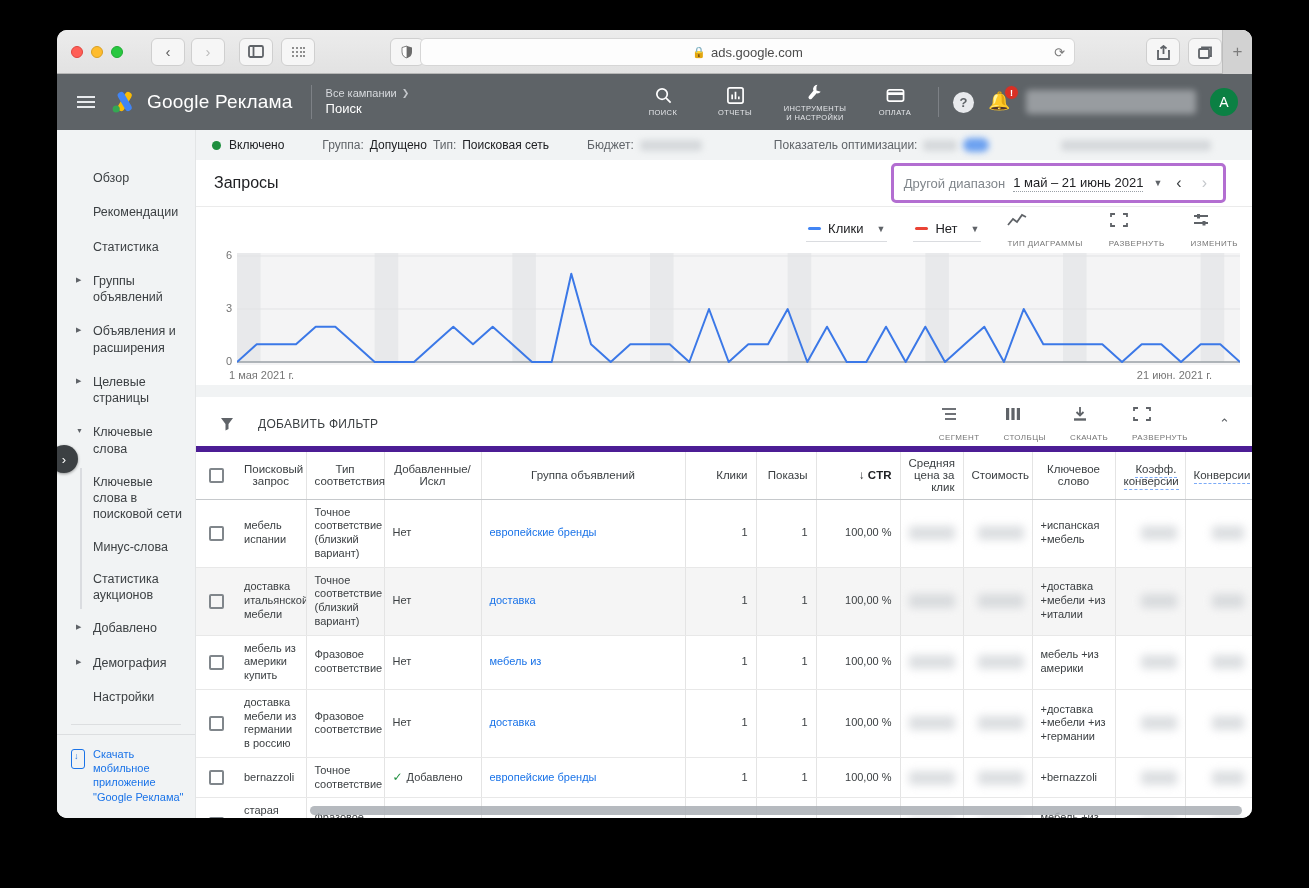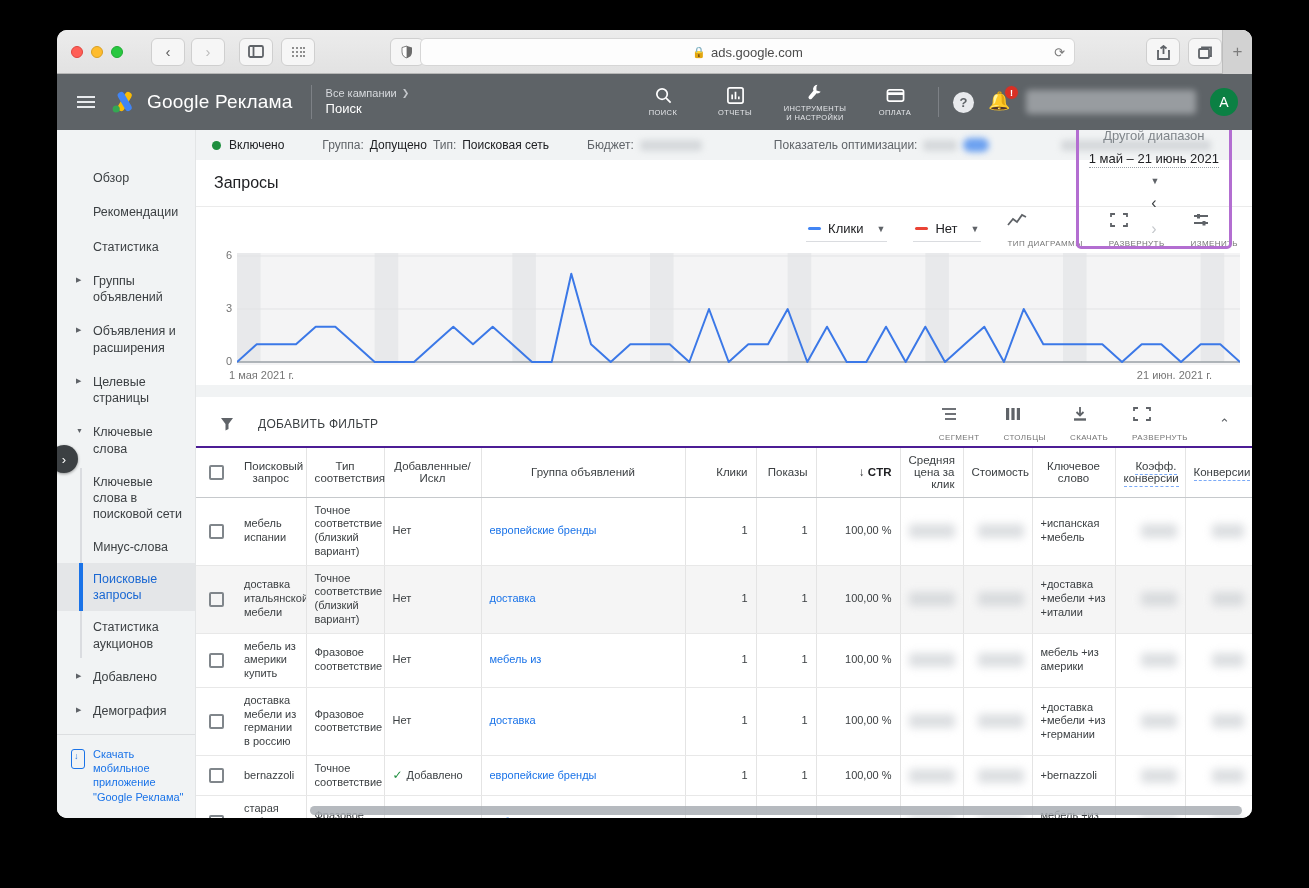--- a/index.html
+++ b/index.html
@@ -75,21 +75,21 @@
   .status-strip { height:30px; background:#f1f3f4; display:flex; align-items:center; font-size:12px; color:#5f6368; gap:6px; padding:0 16px; }
   .status-dot { width:9px; height:9px; border-radius:50%; background:#1e8e3e; margin-right:2px; }
   .status-strong { color:#202124; }
   .st-gap { width:26px; }
   .st-gap-l { width:60px; }
   .blur-blob { display:inline-block; background:#c3c7cb; opacity:.6; filter:blur(3px); border-radius:3px; vertical-align:middle; }
 
   
   .page-head { height:47px; display:flex; align-items:center; justify-content:space-between; padding:0 16px 0 18px; border-bottom:1px solid #ebebeb; position:relative; }
   .page-title { font-size:16px; font-weight:500; color:#202124; }
-  .range-box { display:flex; align-items:center; gap:8px; border:3px solid #b36ed1; border-radius:5px; padding:8px 10px; margin-right:4px;flex-direction:column; }
+  .range-box { display:flex; align-items:center; gap:8px; border:3px solid #b36ed1; border-radius:5px; padding:8px 10px; margin-right:10px; }
   .range-label { font-size:13px; color:#80868b; }
   .range-value { font-size:13px; color:#202124; border-bottom:1px dotted #9aa0a6; padding-bottom:1px; }
   .range-caret { font-size:9px; color:#5f6368; margin-left:2px; }
   .range-nav { font-size:16px; color:#3c4043; padding:0 6px; }
   .range-nav.disabled { color:#c5c8cc; }
 
   
   .chart-card { padding:0 14px 4px 14px; }
   .chart-controls { height:46px; display:flex; align-items:center; justify-content:flex-end; gap:26px; }
   .series-select { display:flex; align-items:center; gap:7px; border-bottom:1px solid #dadce0; padding:3px 2px 5px 2px; cursor:pointer; }
@@ -108,21 +108,21 @@
   
   .table-toolbar { height:45px; display:flex; align-items:center; padding:0 14px 0 24px; position:relative; }
   .funnel { margin-right:24px; }
   .add-filter { font-size:12px; letter-spacing:.3px; color:#3c4043; font-weight:500; cursor:pointer; }
   .tt-right { position:absolute; right:64px; display:flex; gap:24px; }
   .tt-collapse { position:absolute; right:22px; font-size:13px; color:#5f6368; cursor:pointer; }
   table.data { border-collapse:collapse; table-layout:fixed; width:1056px; font-size:11px; color:#3c4043; }
   table.data col.c0{width:40px;} col.c1{width:70px;} col.c2{width:78px;} col.c3{width:97px;} col.c4{width:204px;}
   col.c5{width:71px;} col.c6{width:60px;} col.c7{width:84px;} col.c8{width:63px;} col.c9{width:69px;}
   col.c10{width:83px;} col.c11{width:70px;} col.c12{width:67px;}
-  table.data th { font-weight:normal; font-size:11.5px; color:#3c4043; border-bottom:1px solid #c6c9cc; border-top:2px solid #4c1d95; height:50px; padding:4px 8px; vertical-align:middle; background:#fff; }
+  table.data th { font-weight:normal; font-size:11.5px; color:#3c4043; border-bottom:1px solid #c6c9cc; border-top:6px solid #4c1d95; height:50px; padding:4px 8px; vertical-align:middle; background:#fff; }
   table.data th.r, table.data td.r { text-align:right; }
   table.data th + th, table.data td + td { border-left:1px solid #e4e4e4; }
   table.data th:first-child, table.data td:first-child { border-left:none; }
   table.data th:nth-child(2), table.data td:nth-child(2){ border-left:none; }
   table.data td { border-bottom:1px solid #e8e8e8; padding:6px 8px; vertical-align:middle; line-height:1.25; overflow:hidden; }
   tr.hover-row td { background:#f5f5f5; }
   .chk { width:15px; height:15px; border:2px solid #80868b; border-radius:2px; margin:0 auto; }
   .link { color:#1a73e8; cursor:pointer; }
   .added-ok { color:#3c4043; }
   .check-ic { color:#1e8e3e; font-size:12px; margin-right:4px; }
@@ -264,21 +264,20 @@
         <div class="side-item"><span>Обзор</span></div>
         <div class="side-item"><span>Рекомендации</span></div>
         <div class="side-item"><span>Статистика</span></div>
         <div class="side-item"><span class="tri">▶</span><span>Группы объявлений</span></div>
         <div class="side-item"><span class="tri">▶</span><span>Объявления и расширения</span></div>
         <div class="side-item"><span class="tri">▶</span><span>Целевые страницы</span></div>
         <div class="side-item"><span class="tri">▼</span><span>Ключевые слова</span></div>
         <div class="sub-wrap">
           <div class="side-sub"><span>Ключевые слова в поисковой сети</span></div>
           <div class="side-sub"><span>Минус-слова</span></div>
-          <div class="side-sub selected"><span>Поисковые запросы</span></div>
           <div class="side-sub"><span>Статистика аукционов</span></div>
         </div>
         <div class="side-item"><span class="tri">▶</span><span>Добавлено</span></div>
         <div class="side-item"><span class="tri">▶</span><span>Демография</span></div>
         <div class="side-item"><span>Настройки</span></div>
         <div class="side-divider"></div>
         <div class="side-more">
           <span class="plus">+</span>
           <span>Дополнительно</span>
           <span class="dot"></span>

